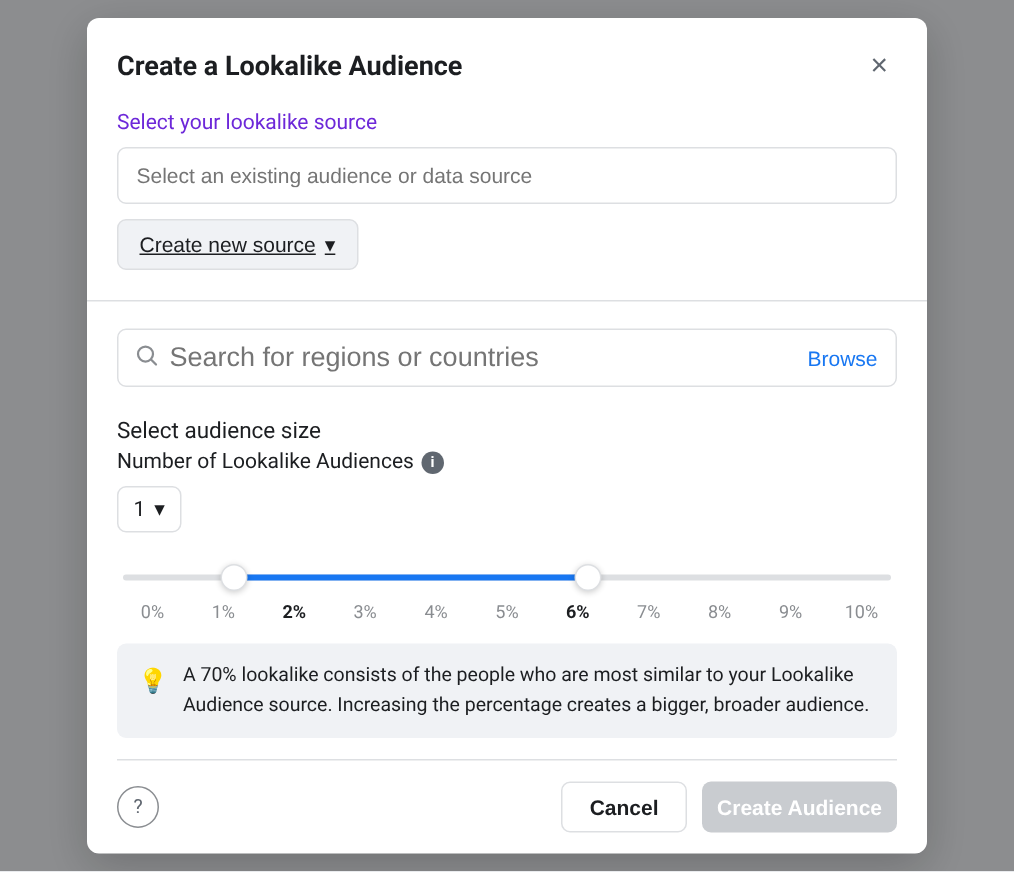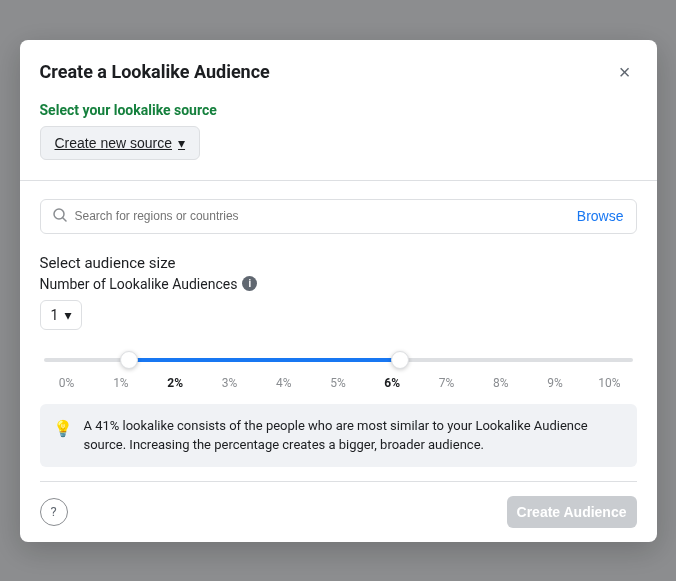--- a/index.html
+++ b/index.html
@@ -17,21 +17,21 @@
       position: fixed;
       inset: 0;
       background: rgba(0,0,0,0.4);
       display: flex;
       align-items: center;
       justify-content: center;
     }
     .modal {
       background: #fff;
       border-radius: 8px;
-      width: 637px;
+      width: 560px;
       max-width: 100%;
       box-shadow: 0 8px 30px rgba(0,0,0,0.2);
       padding: 20px 20px 0 20px;
       position: relative;
     }
     .modal-header {
       display: flex;
       align-items: center;
       justify-content: space-between;
       margin-bottom: 18px;
@@ -46,24 +46,24 @@
       border: none;
       cursor: pointer;
       font-size: 20px;
       color: #606770;
       line-height: 1;
       padding: 2px 6px;
       border-radius: 4px;
     }
 
     .section-label {
-      font-weight: 700;
+      font-weight: 400;
       font-size: 14px;
       margin-bottom: 8px;
-      color: #15803d;
+      color: #6d28d9;
     }
     .source-input {
       width: 100%;
       padding: 10px 12px;
       border: 1px solid #dddfe2;
       border-radius: 6px;
       font-size: 14px;
       color: #8a8d91;
       outline: none;
       margin-bottom: 10px;
@@ -101,21 +101,21 @@
       margin-bottom: 20px;
     }
     .search-icon-wrap {
       color: #8a8d91;
       font-size: 14px;
     }
     .search-input {
       flex: 1;
       border: none;
       outline: none;
-      font-size: 12px;
+      font-size: 18px;
       color: #1c1e21;
       background: transparent;
     }
     .browse-btn {
       background: none;
       border: none;
       color: #1877f2;
       font-size: 14px;
       font-weight: 500;
       cursor: pointer;
@@ -274,20 +274,21 @@
 <div class="modal-overlay">
   <div class="modal">
 
     <div class="modal-header">
       <span class="modal-title">Create a Lookalike Audience</span>
       <button class="close-btn">×</button>
     </div>
 
     <div>
       <div class="section-label">Select your lookalike source</div>
+      <input class="source-input" type="text" placeholder="Select an existing audience or data source" style="">
       <button class="create-source-btn">
         <span>Create new source</span>
         <span>▾</span>
       </button>
     </div>
 
     <div class="divider"></div>
 
     <div>
       <div class="search-wrapper">
@@ -332,26 +333,27 @@
           <span>7%</span>
           <span>8%</span>
           <span>9%</span>
           <span>10%</span>
         </div>
       </div>
     </div>
 
     <div class="info-box">
       <span class="bulb-icon">💡</span>
-      <span>A 41% lookalike consists of the people who are most similar to your Lookalike Audience source. Increasing the percentage creates a bigger, broader audience.</span>
+      <span>A 70% lookalike consists of the people who are most similar to your Lookalike Audience source. Increasing the percentage creates a bigger, broader audience.</span>
     </div>
 
     <div class="modal-footer">
       <div class="help-icon">
         <span>?</span>
       </div>
       <div class="footer-right">
+        <button class="cancel-btn">Cancel</button>
         <button class="create-audience-btn">Create Audience</button>
       </div>
     </div>
 
   </div>
 </div>
 
 </body></html>

